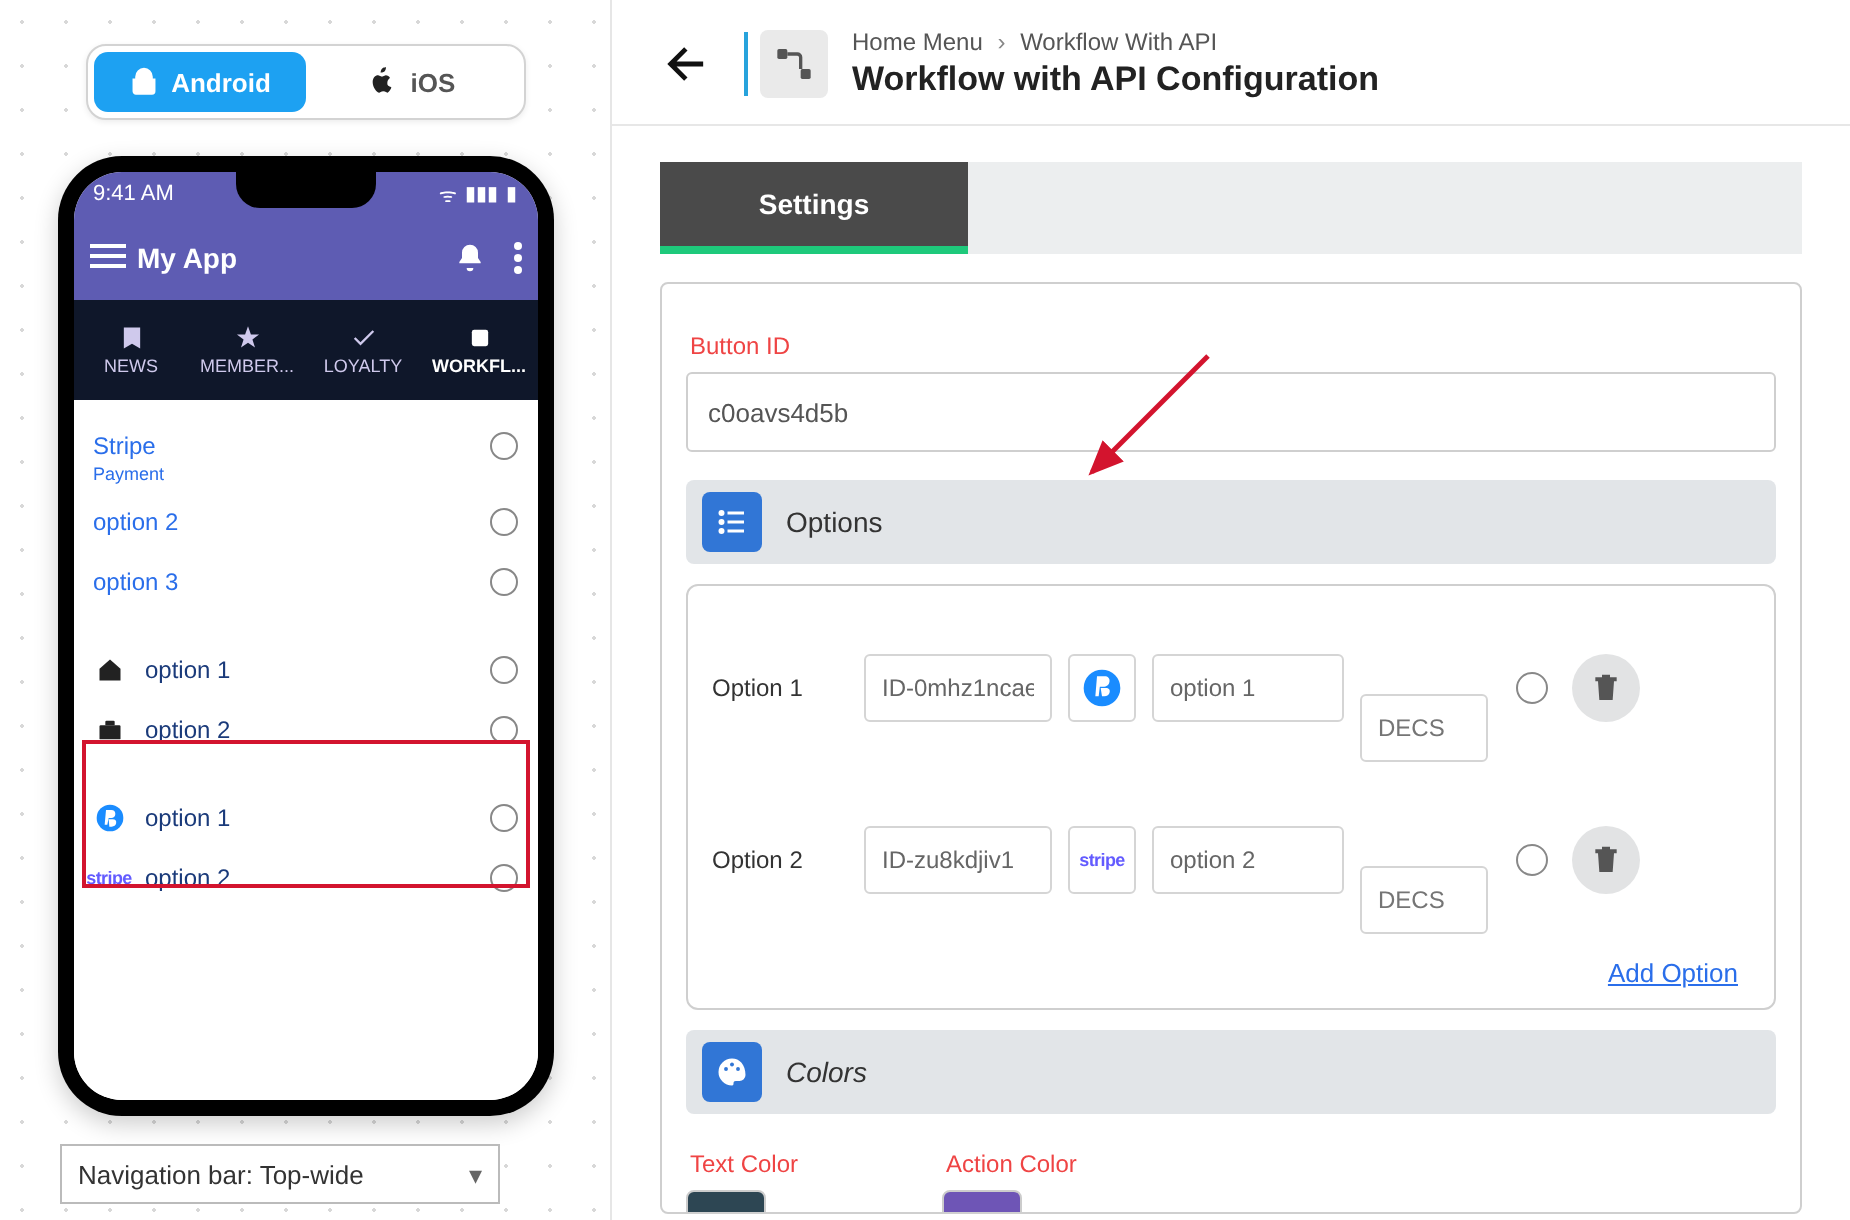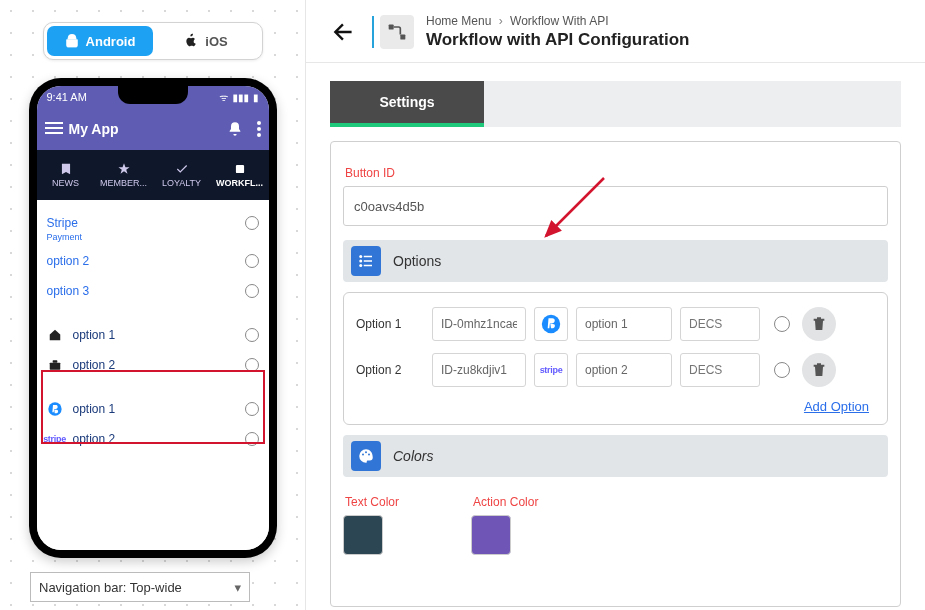--- a/index.html
+++ b/index.html
@@ -63,21 +63,21 @@
 
   .field-label { font-size:12px; color:#ef4444; margin:14px 2px 6px;}
   .text-input { width:100%; height:40px; border:1px solid #cfcfcf; border-radius:3px; padding:0 10px; font-size:13px; color:#555;}
 
   .opt-card { border:1px solid #cfcfcf; border-radius:6px; margin-top:10px; padding:14px 12px 10px;}
   .opt-row { display:flex; align-items:center; gap:8px; margin-bottom:12px;}
   .opt-row .ol { width:68px; font-size:12px; color:#333;}
   .mini-input { height:34px; border:1px solid #d5d5d5; border-radius:3px; padding:0 8px; font-size:12px; color:#666; background:#fff;}
   .id-in { width:94px;}
   .name-in { width:96px;}
-  .desc-in { width:80px;}
+  .desc-in { width:64px;margin-top:40px;}
   .icon-cell { width:34px; height:34px; border:1px solid #d5d5d5; border-radius:3px; display:flex; align-items:center; justify-content:center;}
   .radio-round { width:16px; height:16px; border:1.5px solid #888; border-radius:50%; margin-left:6px; margin-right:4px;}
   .trash-btn { width:34px; height:34px; border-radius:50%; background:#e2e3e4; display:flex; align-items:center; justify-content:center; cursor:pointer;}
   .add-link { text-align:right; font-size:13px; color:#2a6eea; text-decoration:underline; cursor:pointer; margin-top:2px; padding-right:6px;}
 
   .colors-row { display:flex; gap:70px; margin-top:10px;}
   .swatch { width:40px; height:40px; border:1px solid #ccc; border-radius:4px; margin-top:6px;}
   .sw-text { background:#2d4653;}
   .sw-action { background:#6e55b6;}
 

